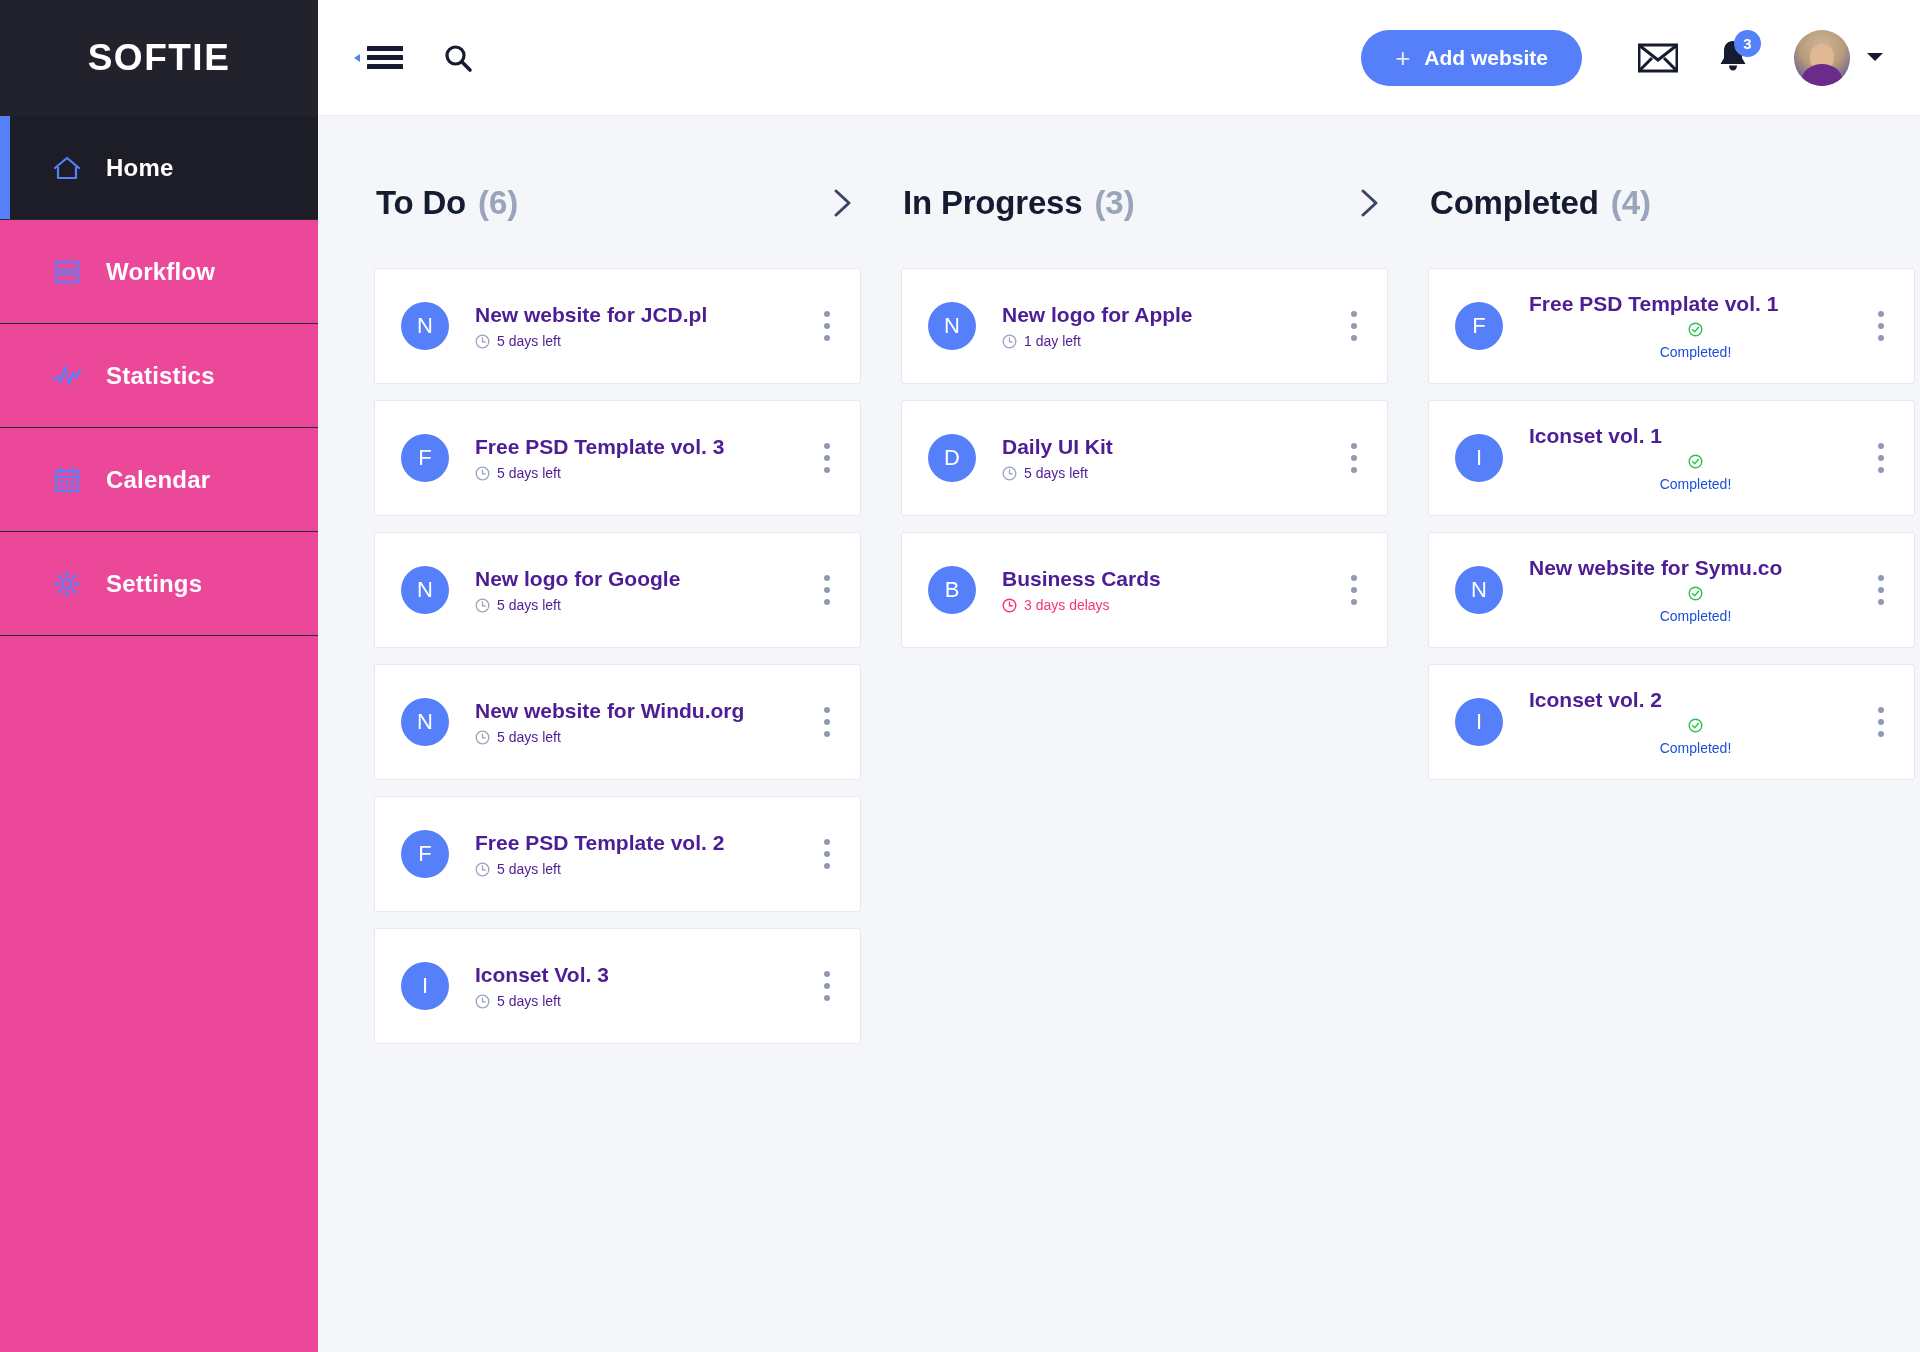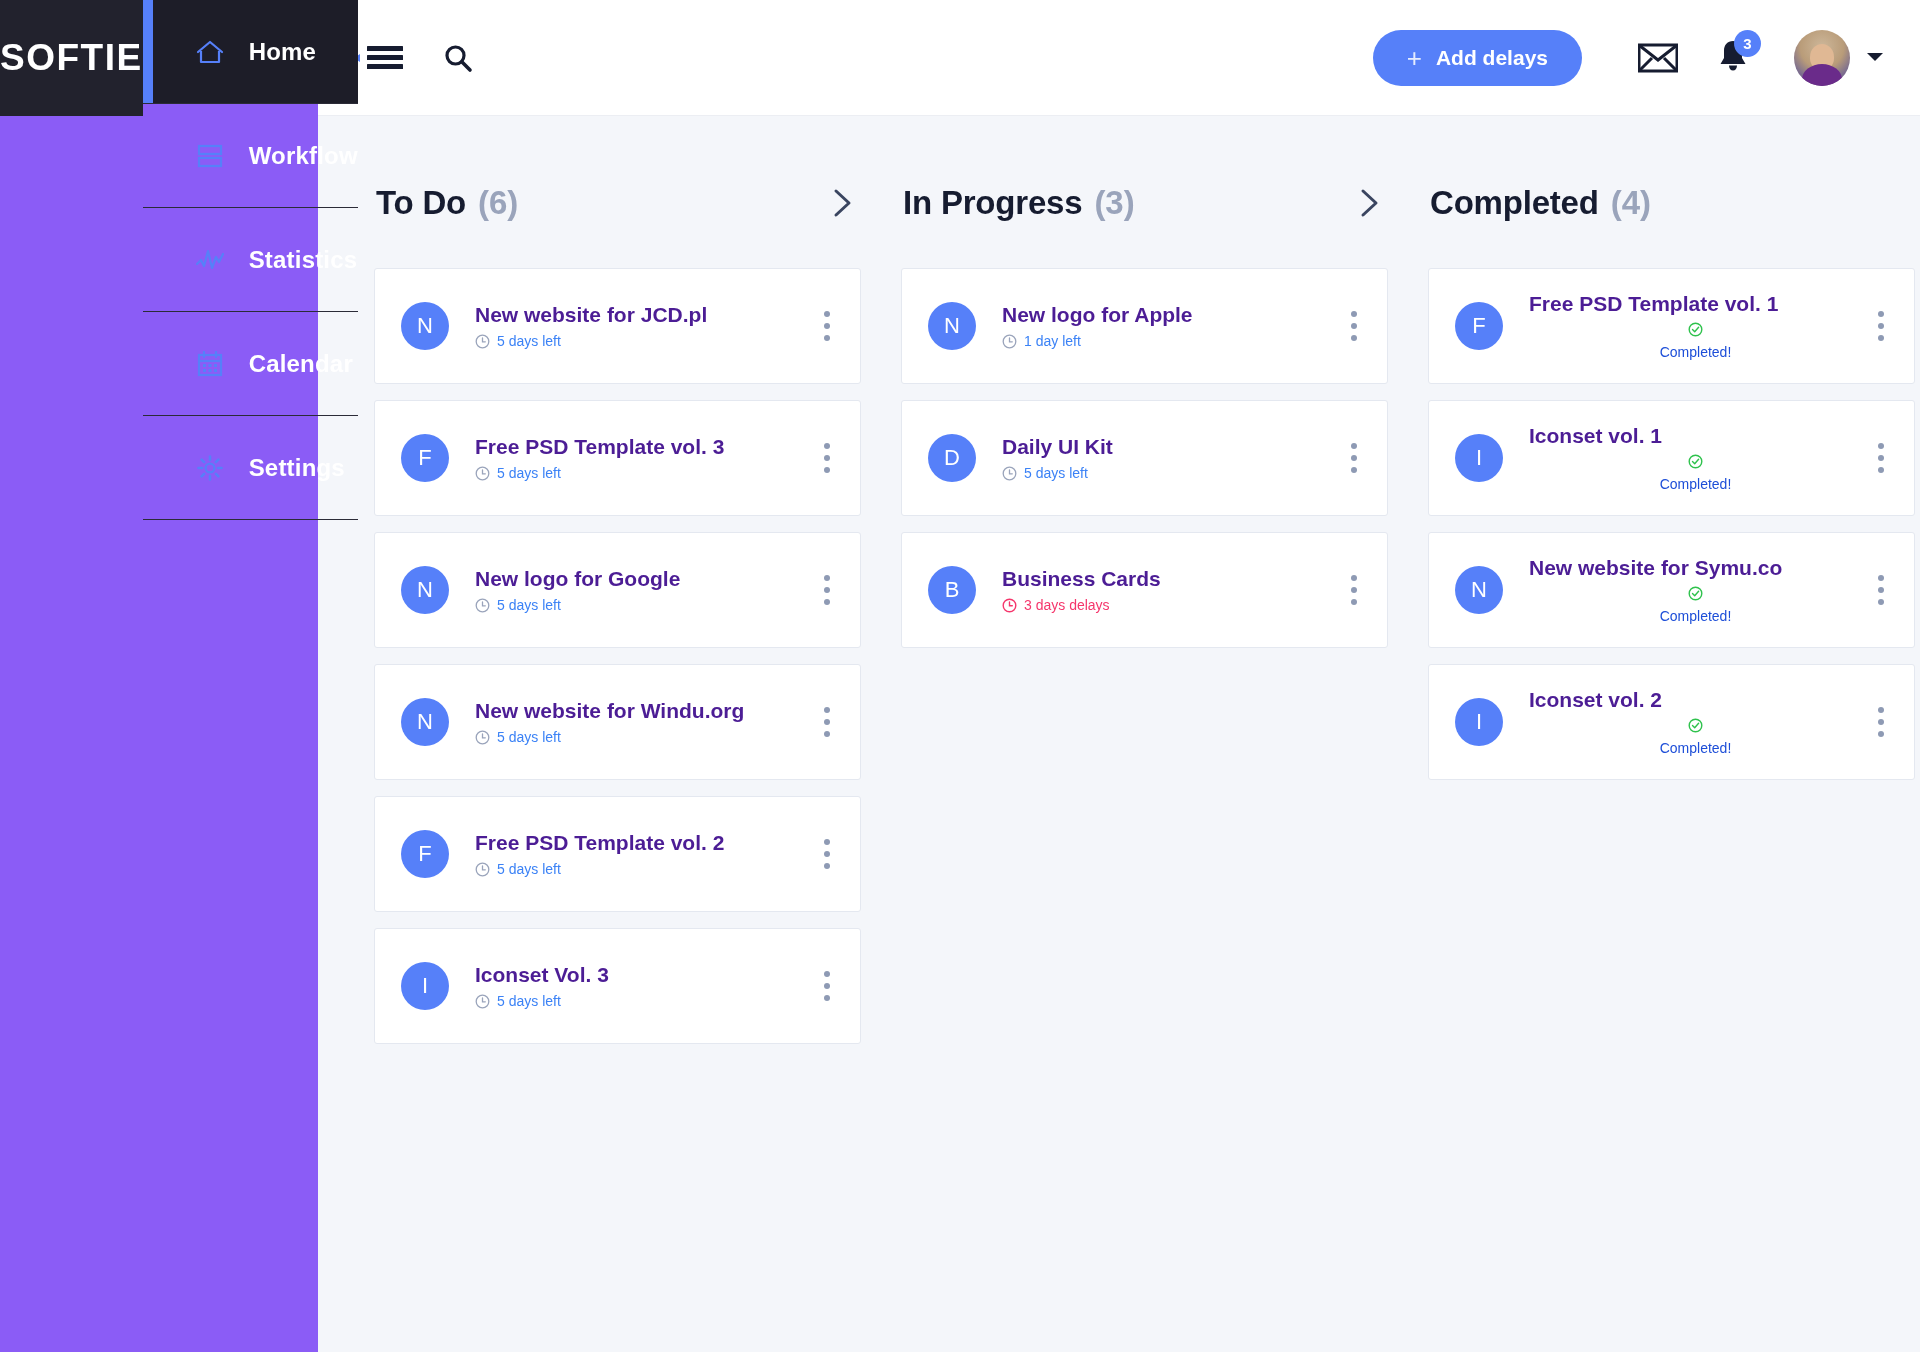--- a/index.html
+++ b/index.html
@@ -7,22 +7,22 @@
     width: 1920px; height: 1352px;
     font-family: "Liberation Sans", sans-serif;
     background: #f4f6fa;
     overflow: hidden;
   }
   .app { display: flex; width: 1920px; height: 1352px; }
 
   
   .sidebar {
     width: 318px; flex: 0 0 318px;
-    background: #8b5cf6;
-    display: flex; flex-direction: row;
+    background: #ec4899;
+    display: flex; flex-direction: column;
   }
   .brand {
     height: 116px; flex: 0 0 116px;
     display: flex; align-items: center; justify-content: center;
     background: #22222d;
   }
   .brand-text {
     color: #ffffff; font-size: 37px; font-weight: bold;
     letter-spacing: 1.5px;
   }
@@ -150,21 +150,21 @@
   }
   .card-body { flex: 1; min-width: 0; }
   .card-title {
     font-size: 21px; font-weight: bold; color: #4c1d95;
     margin-bottom: 6px; white-space: nowrap;
   }
   .card-status {
     display: flex; align-items: center; gap: 7px;
     font-size: 14px; font-weight: 500;
   }
-  .card-status.left { color: #3b82f6; }
+  .card-status.left { color: #4c1d95; }
   .card-status.delay { color: #f5366c; }
   .card-status.done { color: #1d4ed8; flex-direction: column; }
   .status-icon { display: flex; align-items: center; }
 
   .card-menu {
     display: flex; flex-direction: column; gap: 6px;
     padding: 6px 4px; cursor: pointer; margin-left: 12px;
   }
   .card-menu span {
     width: 6px; height: 6px; border-radius: 50%; background: #8e9ab4;
@@ -267,21 +267,21 @@
             <line x1="18.8" y1="18.8" x2="27" y2="27" stroke="#161c30" stroke-width="3.6" stroke-linecap="round"></line>
           </svg>
         </div>
       </div>
 
       <div class="topbar-spacer"></div>
 
       <div class="topbar-right">
         <button class="add-project-btn">
           <span class="plus-glyph">+</span>
-          <span>Add delays</span>
+          <span>Add website</span>
         </button>
 
         <div class="icon-btn mail-btn">
           <svg width="40" height="30" viewBox="0 0 40 30">
             <path d="M1 2 H39 V28 H1 Z" fill="none" stroke="#161c30" stroke-width="3"></path>
             <path d="M1.5 2.5 L20 17 L38.5 2.5" fill="none" stroke="#161c30" stroke-width="3"></path>
             <path d="M1.5 27.5 L14 15 M38.5 27.5 L26 15" fill="none" stroke="#161c30" stroke-width="3"></path>
           </svg>
         </div>
 

